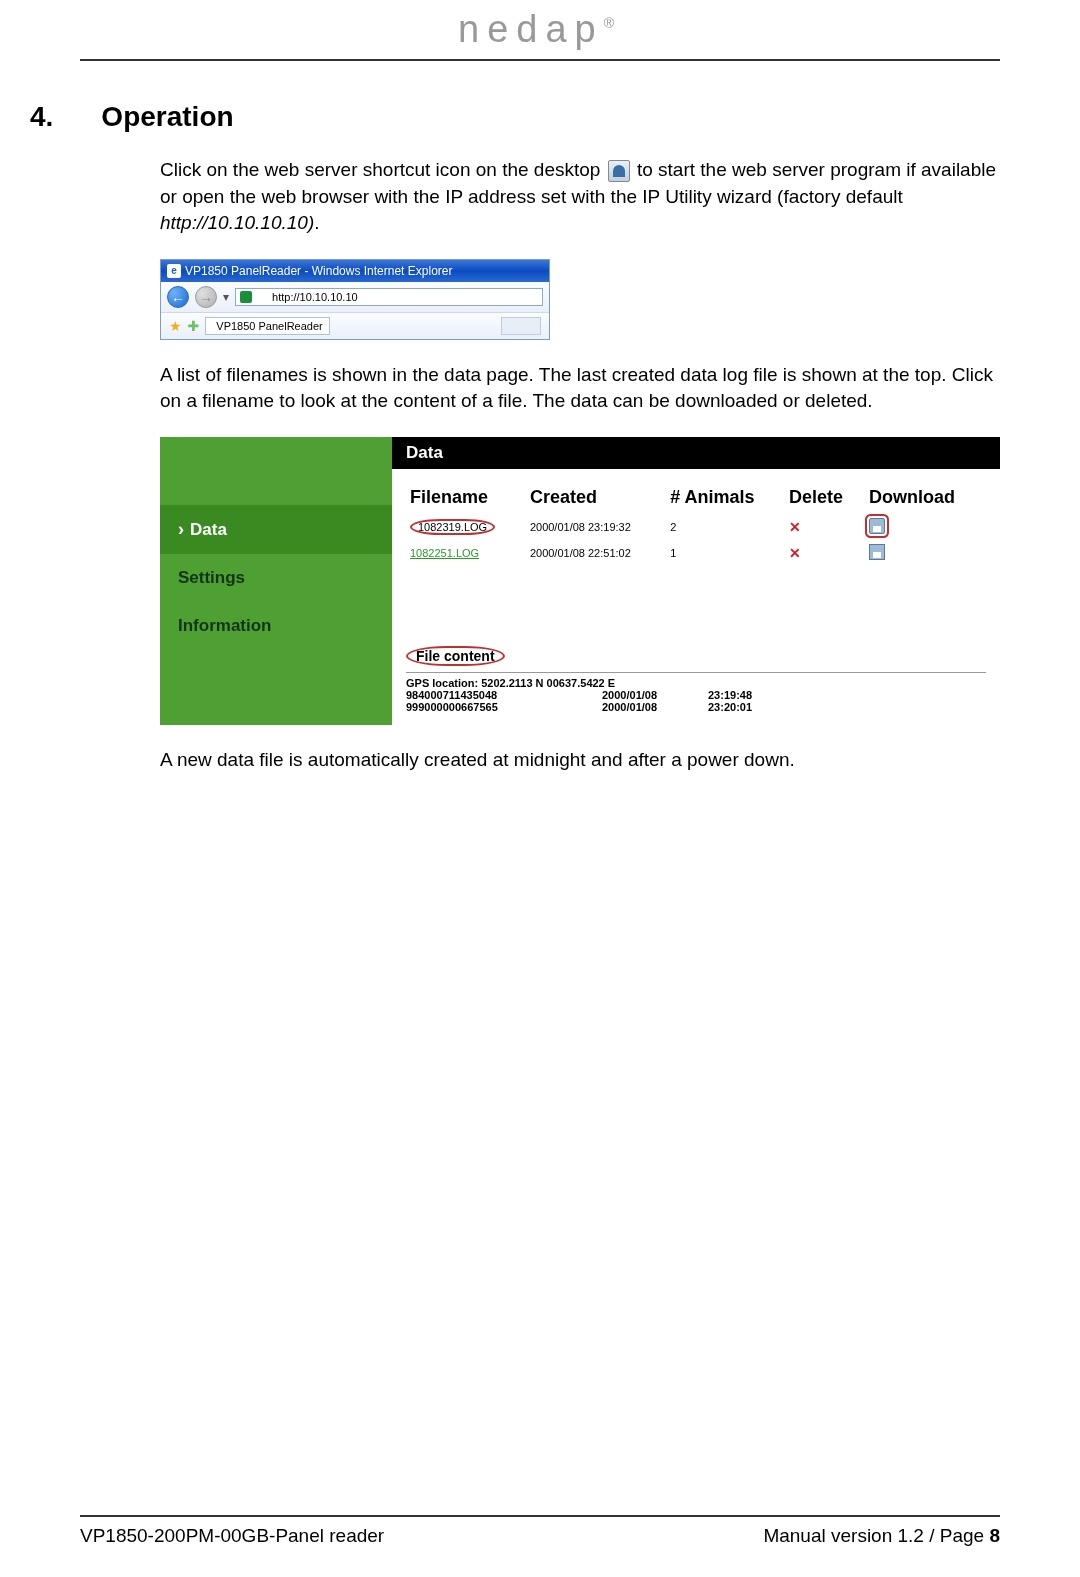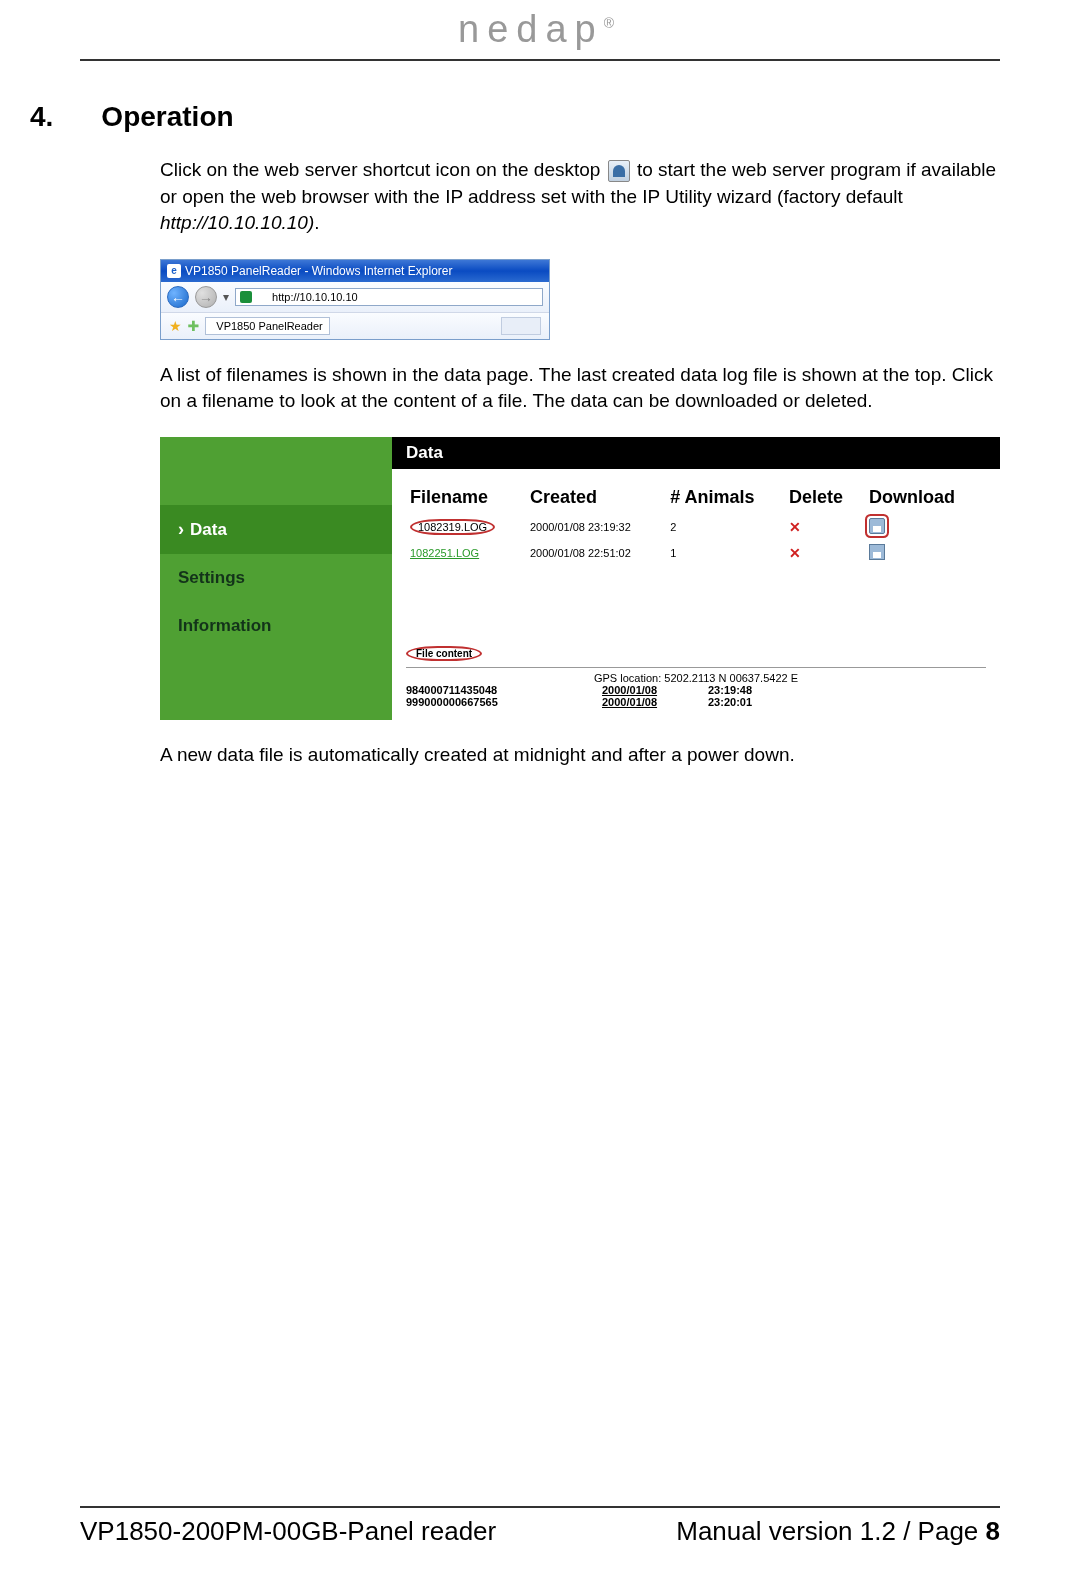--- a/index.html
+++ b/index.html
@@ -280,50 +280,50 @@
     }
     .green-link {
       color: #2a9a2a;
       text-decoration: underline;
     }
     .fc-section {
       margin-top: 80px;
     }
     .fc-heading {
       font-weight: bold;
-      font-size: 10px;
+      font-size: 14px;
       display: inline-block;
       border: 2px solid #c03030;
       border-radius: 50%/60%;
       padding: 0 8px;
       margin-bottom: 4px;
     }
     .fc-hr {
       border: none;
       border-top: 1px solid #999;
       margin: 2px 0 4px 0;
     }
     .fc-row {
       display: flex;
       font-size: 11px;
       font-weight: bold;
       gap: 16px;
     }
     .fc-row .c1 { width: 180px; }
-    .fc-row .c2 { width: 90px; text-decoration: underline; }
+    .fc-row .c2 { width: 90px; }
     .footer {
       position: absolute;
       bottom: 30px;
       left: 80px;
       right: 80px;
       border-top: 2px solid #333;
       padding-top: 8px;
       display: flex;
       justify-content: space-between;
-      font-size: 26px;
+      font-size: 19px;
     }
     .footer .pgnum {
       font-weight: bold;
     }
   </style>
 </head>
 <body>
 
 <div class="page">
   <div class="header-logo">
@@ -404,21 +404,21 @@
               <td>1</td>
               <td><span class="del-x">✕</span></td>
               <td><span class="floppy"></span></td>
             </tr>
           </tbody>
             </table>
 
           <div class="fc-section">
             <span class="fc-heading">File content</span>
             <hr class="fc-hr">
-            <div style="font-size:11px;font-weight:normal;text-align:center;">GPS location: 5202.2113 N 00637.5422 E</div>
+            <div style="font-size:11px;font-weight:bold;">GPS location: 5202.2113 N 00637.5422 E</div>
             <div class="fc-row">
               <span class="c1">984000711435048</span>
               <span class="c2">2000/01/08</span>
               <span>23:19:48</span>
             </div>
             <div class="fc-row">
               <span class="c1">999000000667565</span>
               <span class="c2">2000/01/08</span>
               <span>23:20:01</span>
             </div>

